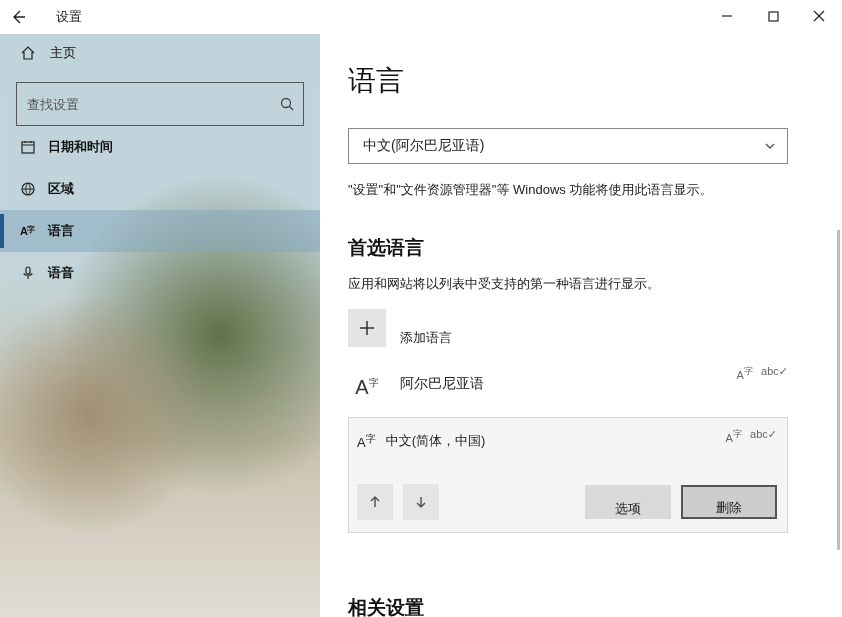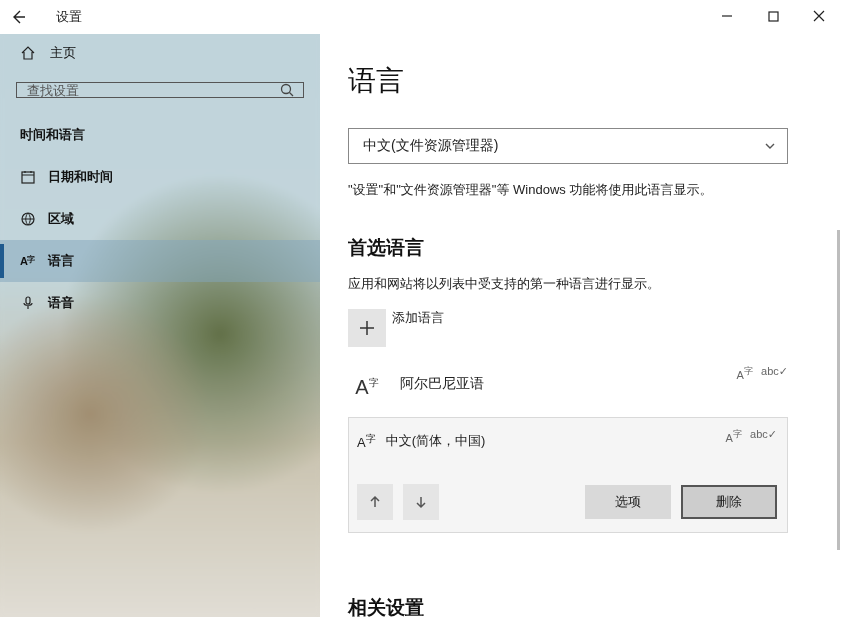--- a/index.html
+++ b/index.html
@@ -68,21 +68,21 @@
   .home-row {
     display: flex; align-items: center;
     padding: 10px 20px 10px 20px;
     gap: 14px;
     color:#111;
   }
   .home-row .icon { width:16px; }
 
   .search-box {
     margin: 10px 16px 0 16px;
-    height: 16px;
+    height: 44px;
     border: 1px solid #555;
     background: rgba(255,255,255,0);
     display:flex; align-items:center;
     padding: 0 8px 0 10px;
   }
   .search-box input{
     flex:1; border:none; background:transparent; outline:none;
     font-size:13px; color:#333;
   }
   .search-box input::placeholder{ color:#555; }
@@ -141,21 +141,21 @@
 
   .section-h{
     font-size:19px; font-weight:700; color:#111;
     margin-top: 34px;
   }
 
   .subhint{ font-size:13px; color:#222; margin-top:14px;font-family:Liberation Mono, monospace; }
 
   .add-lang{
     margin-top:16px;
-    display:flex; align-items:flex-start; gap:6px;
+    display:flex; align-items:flex-end; gap:14px;
   }
   .add-btn{
     width:38px; height:38px;
     background:#e4e4e4;
     display:flex; align-items:center; justify-content:center;
     font-size:20px; color:#333;
     border:1px solid #e4e4e4;
   }
 
   .lang-row{
@@ -200,21 +200,21 @@
   }
   .sq-btn{
     width:36px; height:36px;
     background:#e5e5e5;
     display:flex; align-items:center; justify-content:center;
     color:#555;
   }
   .pill-btn{
     width:86px; height:34px;
     background:#d9d9d9;
-    display:flex; align-items:center; justify-content:center;
+    display:flex; align-items:flex-end; justify-content:center;
     font-size:13px; color:#222;
     border:1px solid #d9d9d9;
   }
   .pill-btn.primary{
     background:#cdcdcd;
     border:2px solid #555;
     width:96px;
   }
   .card-actions .spacer{ flex:1; }
 
@@ -279,21 +279,20 @@
       <div class="search-box">
         <input type="text" placeholder="查找设置" style="">
         <span class="mag">
           <svg width="16" height="16" viewBox="0 0 16 16">
               <circle cx="7" cy="7" r="4.5" stroke="#444" stroke-width="1.3" fill="none"></circle>
               <path d="M10.5 10.5 L14 14" stroke="#444" stroke-width="1.3"></path>
             </svg>
         </span>
       </div>
 
-      <div class="sb-section-title">时间和语言</div>
 
       <div class="sb-item">
         <span class="icon">
           <svg width="16" height="16" viewBox="0 0 16 16">
               <rect x="2" y="3" width="12" height="11" stroke="#222" fill="none" stroke-width="1.2"></rect>
               <path d="M2 6 H14 M5 2 V4 M11 2 V4" stroke="#222" stroke-width="1.2"></path>
             </svg>
         </span>
         <span>日期和时间</span>
       </div>
@@ -327,21 +326,21 @@
         </span>
         <span>语音</span>
       </div>
     </div>
   </div>
 
   <div class="main">
     <div class="page-title">语言</div>
 
     <div class="lang-select">
-      <span>中文(文件资源管理器)</span>
+      <span>中文(阿尔巴尼亚语)</span>
       <span class="chev">
         <svg width="14" height="14" viewBox="0 0 14 14">
             <path d="M3 5 L7 9 L11 5" stroke="#555" stroke-width="1.4" fill="none"></path>
           </svg>
       </span>
     </div>
 
     <div class="hint">"设置"和"文件资源管理器"等 Windows 功能将使用此语言显示。</div>
 
     <div class="section-h">首选语言</div>

